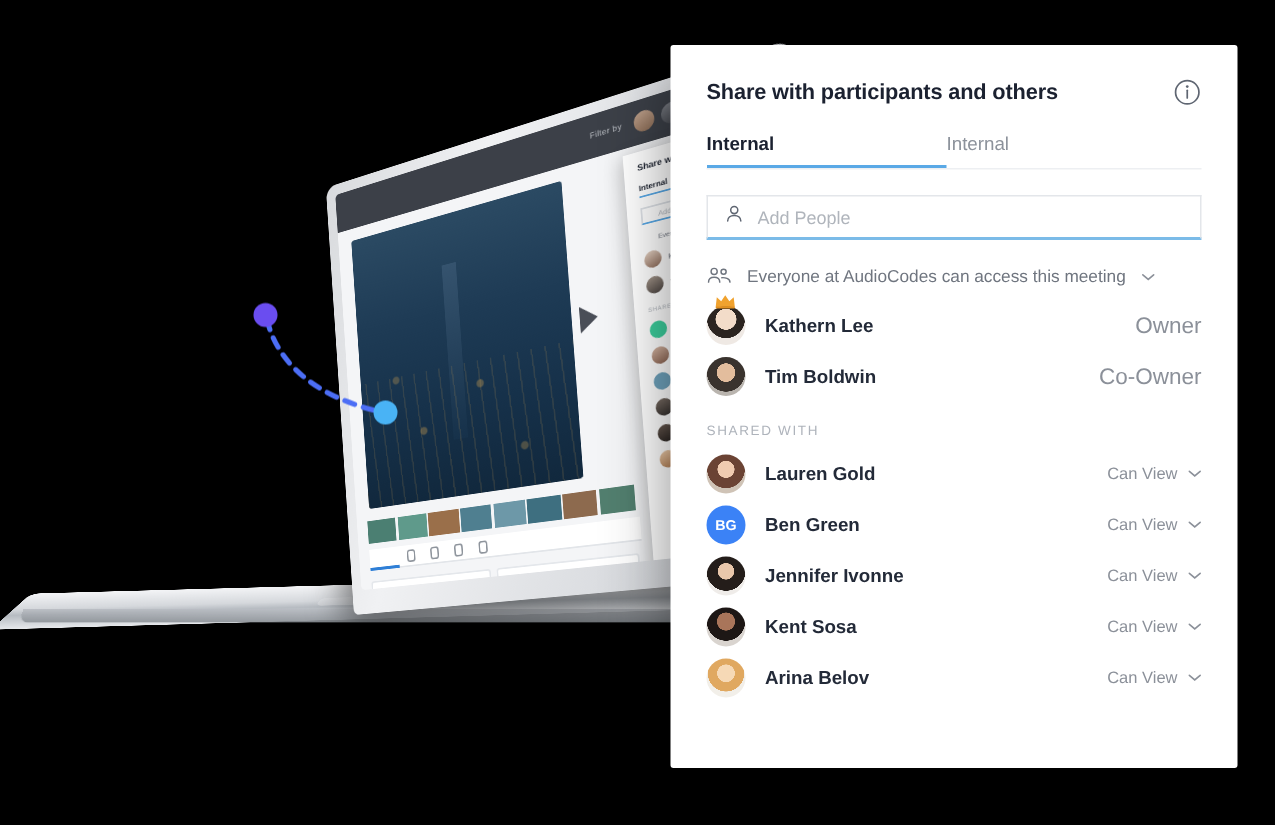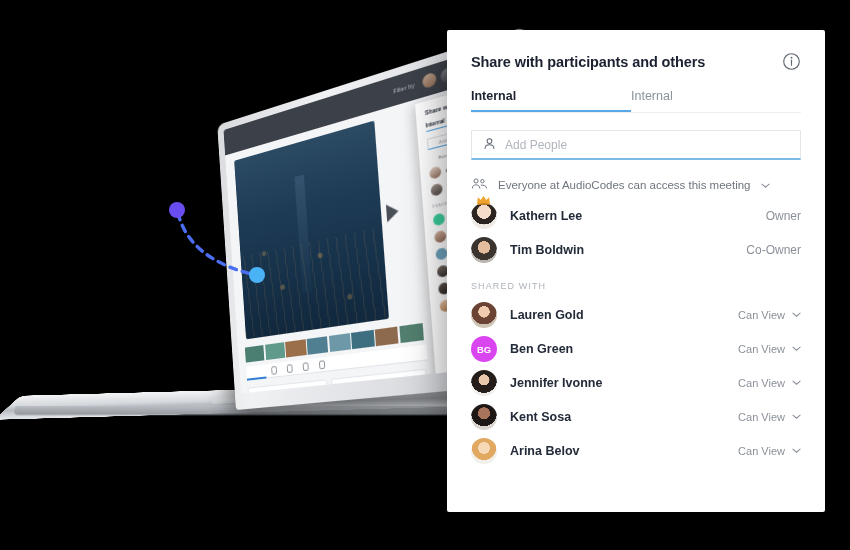--- a/index.html
+++ b/index.html
@@ -205,21 +205,21 @@
 
   .people { margin-top: 7px; }
   .prow { display: flex; align-items: center; height: 34px; }
   .prow .av {
     width: 26px; height: 26px; border-radius: 50%; flex: none; position: relative;
     display: flex; align-items: center; justify-content: center;
     font-size: 9.5px; font-weight: bold; color: #ffffff; overflow: visible;
   }
   .prow .av .ph { position: absolute; inset: 0; border-radius: 50%; }
   .prow .pname { margin-left: 13px; font-size: 12.5px; font-weight: bold; color: #232a38; }
-  .prow .prole { margin-left: auto; font-size: 12px; color: #8b9099; }
+  .prow .prole { margin-left: auto; font-size: 15px; color: #8b9099; }
   .prow .pperm {
     margin-left: auto; font-size: 11px; color: #8b9099;
     display: flex; align-items: center; gap: 7px; cursor: pointer;
   }
   .crown { position: absolute; top: -8px; left: 5px; width: 15px; height: 10px; }
 
   .shared-label {
     font-size: 9px; color: #aeb3bb; letter-spacing: 1.1px; margin-top: 14px; margin-bottom: 2px;
   }
 
@@ -427,21 +427,21 @@
         <span class="pname">Lauren Gold</span>
         <span class="pperm">
           <span>Can View</span>
           <svg width="9" height="6" viewBox="0 0 10 6" fill="none">
             <path d="M1 1l4 3.4L9 1" stroke="#8b9099" stroke-width="1.2" stroke-linecap="round"></path>
           </svg>
         </span>
       </div>
 
       <div class="prow">
-        <span class="av" style="background:#d946ef">
+        <span class="av" style="background:#3b82f6">
           <span>BG</span>
         </span>
         <span class="pname">Ben Green</span>
         <span class="pperm">
           <span>Can View</span>
           <svg width="9" height="6" viewBox="0 0 10 6" fill="none">
             <path d="M1 1l4 3.4L9 1" stroke="#8b9099" stroke-width="1.2" stroke-linecap="round"></path>
           </svg>
         </span>
       </div>

